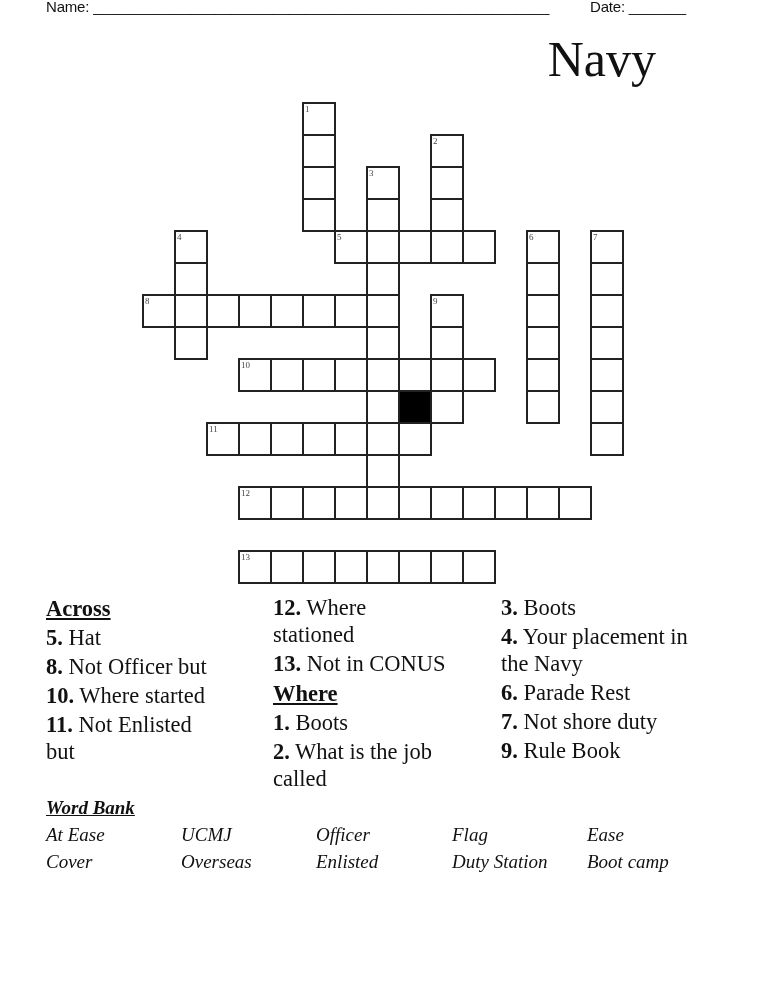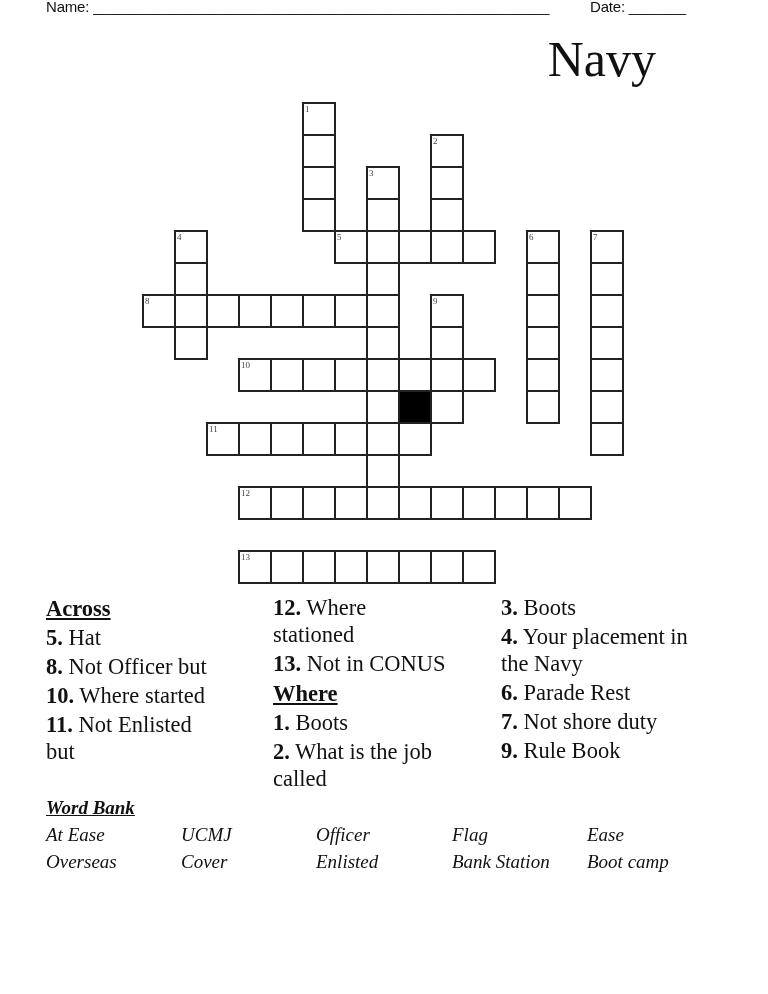--- a/index.html
+++ b/index.html
@@ -161,19 +161,19 @@
 </div>
 
 <div class="wb">
   <h4>Word Bank</h4>
   <div class="wb-grid">
     <span>At Ease</span>
     <span>UCMJ</span>
     <span>Officer</span>
     <span>Flag</span>
     <span>Ease</span>
+    <span>Cover</span>
     <span>Overseas</span>
-    <span>Cover</span>
     <span>Enlisted</span>
-    <span>Bank Station</span>
+    <span>Duty Station</span>
     <span>Boot camp</span>
   </div>
 </div>
 
 </body></html>

